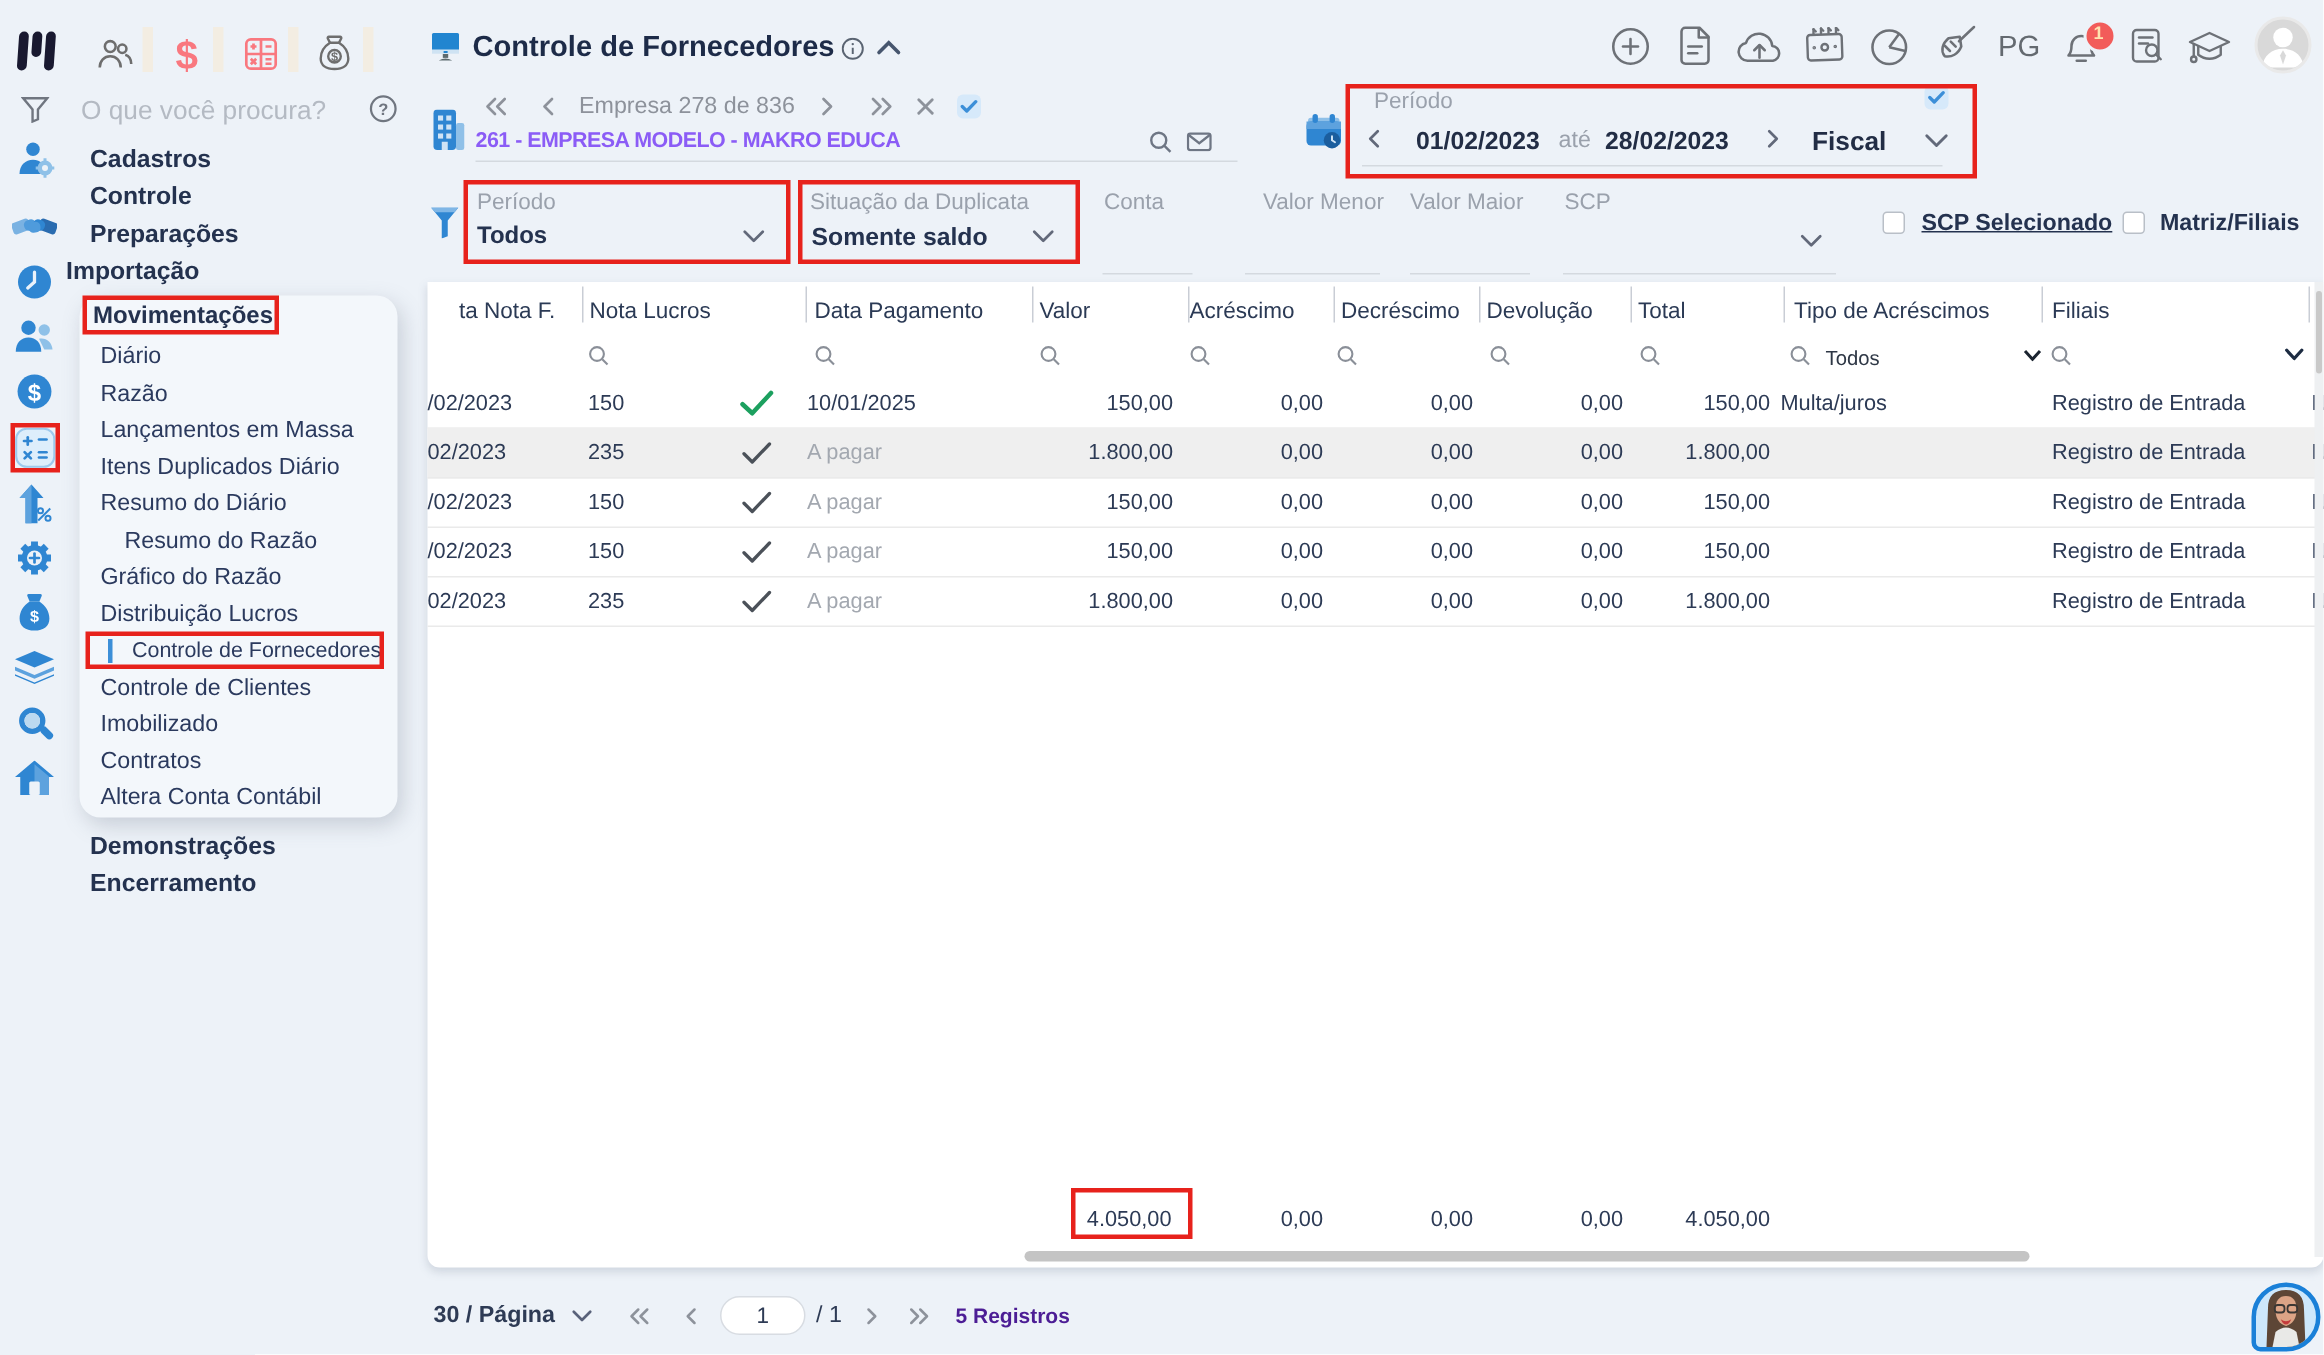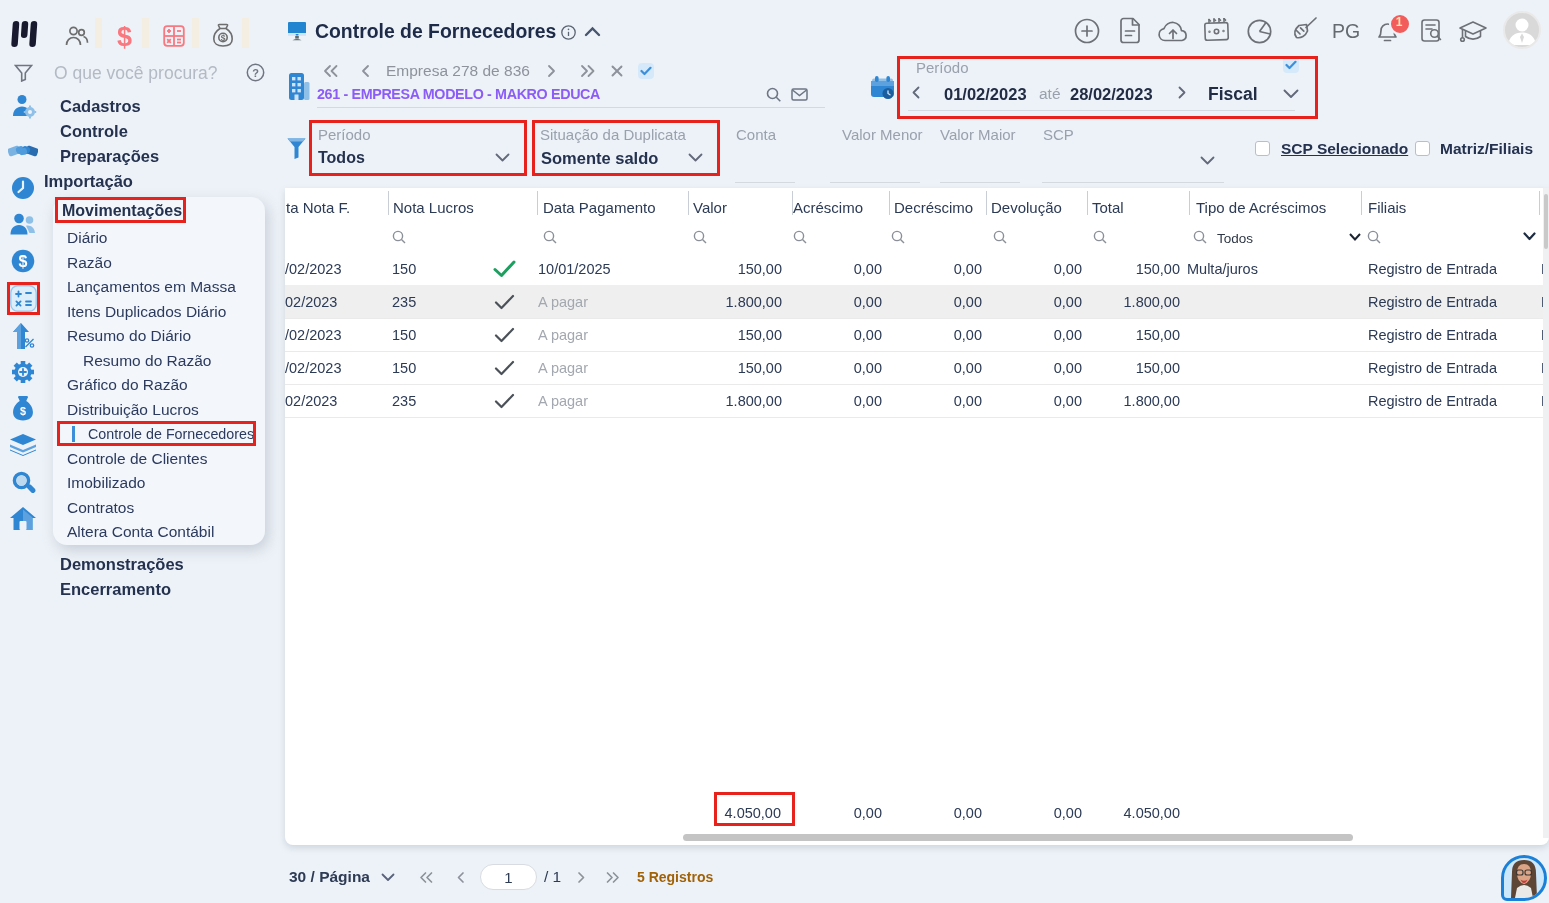--- a/index.html
+++ b/index.html
@@ -22,21 +22,21 @@
 .cbchk{position:absolute;width:16px;height:16px;border-radius:4px;background:#d6e9fa;}
 .lbl{position:absolute;color:#9aa1ac;font-size:15px;white-space:nowrap;}
 .mg{position:absolute;width:14px;height:14px;}
 .bold{position:absolute;color:#24324f;font-weight:bold;font-size:16px;white-space:nowrap;}
 </style>
 </head>
 <body>
 <div id="app">
 <div id="card">
 
- <div class="hdrcell" style="left:1px;top:11px;">ta Nota F.</div>
+ <div class="hdrcell" style="left:1px;top:11px;padding-left:20px;">ta Nota F.</div>
  <div class="hdrcell" style="left:108px;top:11px;">Nota Lucros</div>
  <div class="hdrcell" style="left:258px;top:11px;">Data Pagamento</div>
  <div class="hdrcell" style="left:408px;top:11px;">Valor</div>
  <div class="hdrcell" style="left:508px;top:11px;">Acréscimo</div>
  <div class="hdrcell" style="left:609px;top:11px;">Decréscimo</div>
  <div class="hdrcell" style="left:706px;top:11px;">Devolução</div>
  <div class="hdrcell" style="left:807px;top:11px;">Total</div>
  <div class="hdrcell" style="left:911px;top:11px;">Tipo de Acréscimos</div>
  <div class="hdrcell" style="left:1083px;top:11px;">Filiais</div>
  <div class="sep" style="left:103px;"></div>
@@ -545,21 +545,21 @@
 <div class="ab" style="left:480px;top:864px;width:57px;height:26px;background:#fff;border:1px solid #d8dce2;border-radius:13px;box-sizing:border-box;"></div>
 <div class="ab" style="left:480px;top:869px;width:57px;text-align:center;color:#2e3b55;font-size:15px;">1</div>
 <div class="ab" style="left:544px;top:868px;color:#2e3b55;font-size:15.5px;">/ 1</div>
 <svg class="ab" style="left:576px;top:871px" width="10" height="13" viewBox="0 0 10 13" fill="none" stroke="#8d929b" stroke-width="1.7" stroke-linecap="round" stroke-linejoin="round">
       <path d="M3 2 L7.5 6.5 L3 11"></path>
     </svg>
 <svg class="ab" style="left:605px;top:871px" width="16" height="13" viewBox="0 0 16 13" fill="none" stroke="#8d929b" stroke-width="1.7" stroke-linecap="round" stroke-linejoin="round">
       <path d="M2.5 2 L7 6.5 L2.5 11"></path>
       <path d="M8.5 2 L13 6.5 L8.5 11"></path>
     </svg>
-<div class="ab" style="left:637px;top:869px;color:#a16207;font-size:14px;font-weight:bold;">5 Registros</div>
+<div class="ab" style="left:637px;top:869px;color:#4c1d95;font-size:14px;font-weight:bold;">5 Registros</div>
 
 <div class="ab" style="left:1501px;top:855px;width:46px;height:46px;border-radius:50% 50% 50% 6px;background:#cde7fb;border:3px solid #1a80d8;box-sizing:border-box;overflow:hidden;">
  <svg width="40" height="40" viewBox="0 0 40 40">
   <path d="M8 14 Q8 2 20 2 Q32 2 32 15 L33 40 L7 40 Z" fill="#5d4636"></path>
   <path d="M13 15 Q13 6 20 6 Q27 6 27 15 Q27 24 20 26 Q13 24 13 15" fill="#dca486"></path>
   <path d="M13 30 Q20 24 27 30 L29 40 L11 40 Z" fill="#e9e9e7"></path>
   <rect x="12.5" y="12" width="6.5" height="5" rx="2" fill="none" stroke="#3a3734" stroke-width="1.2"></rect>
   <rect x="21" y="12" width="6.5" height="5" rx="2" fill="none" stroke="#3a3734" stroke-width="1.2"></rect>
   <path d="M16.5 21.5 q3.5 2.5 7 0 q-1.5 3.5-3.5 3.5 t-3.5-3.5" fill="#c33b3b"></path>
  </svg>

